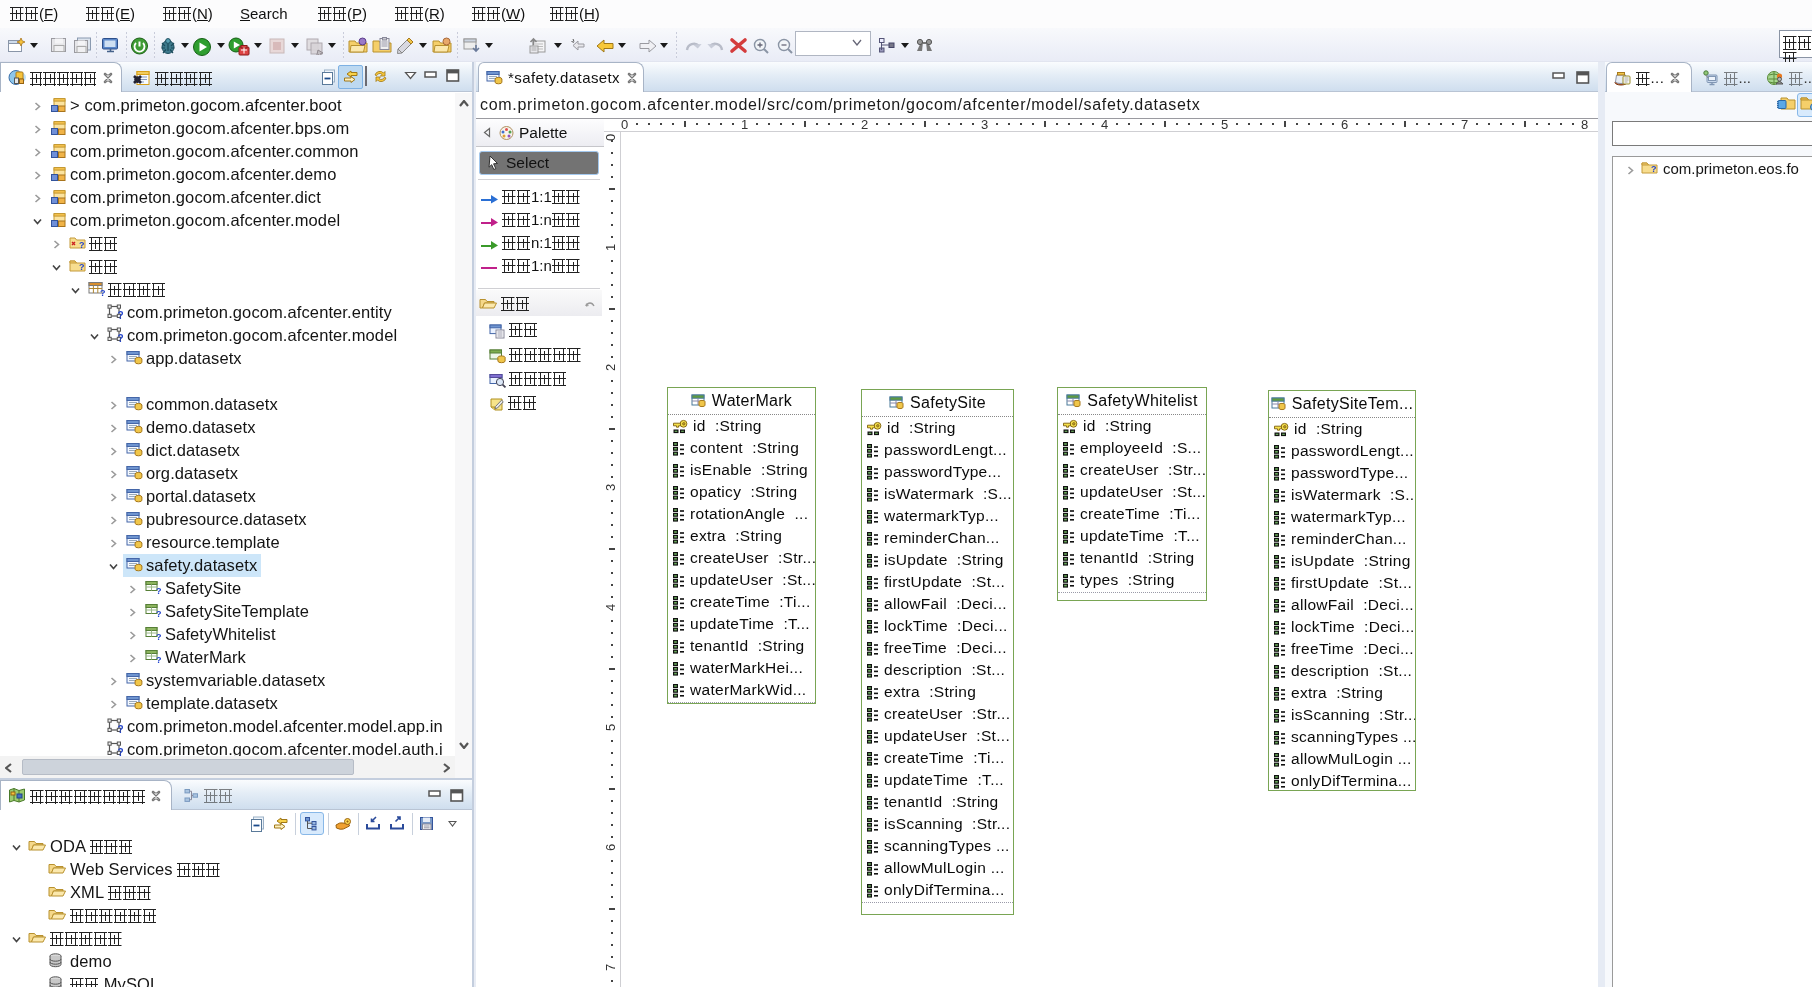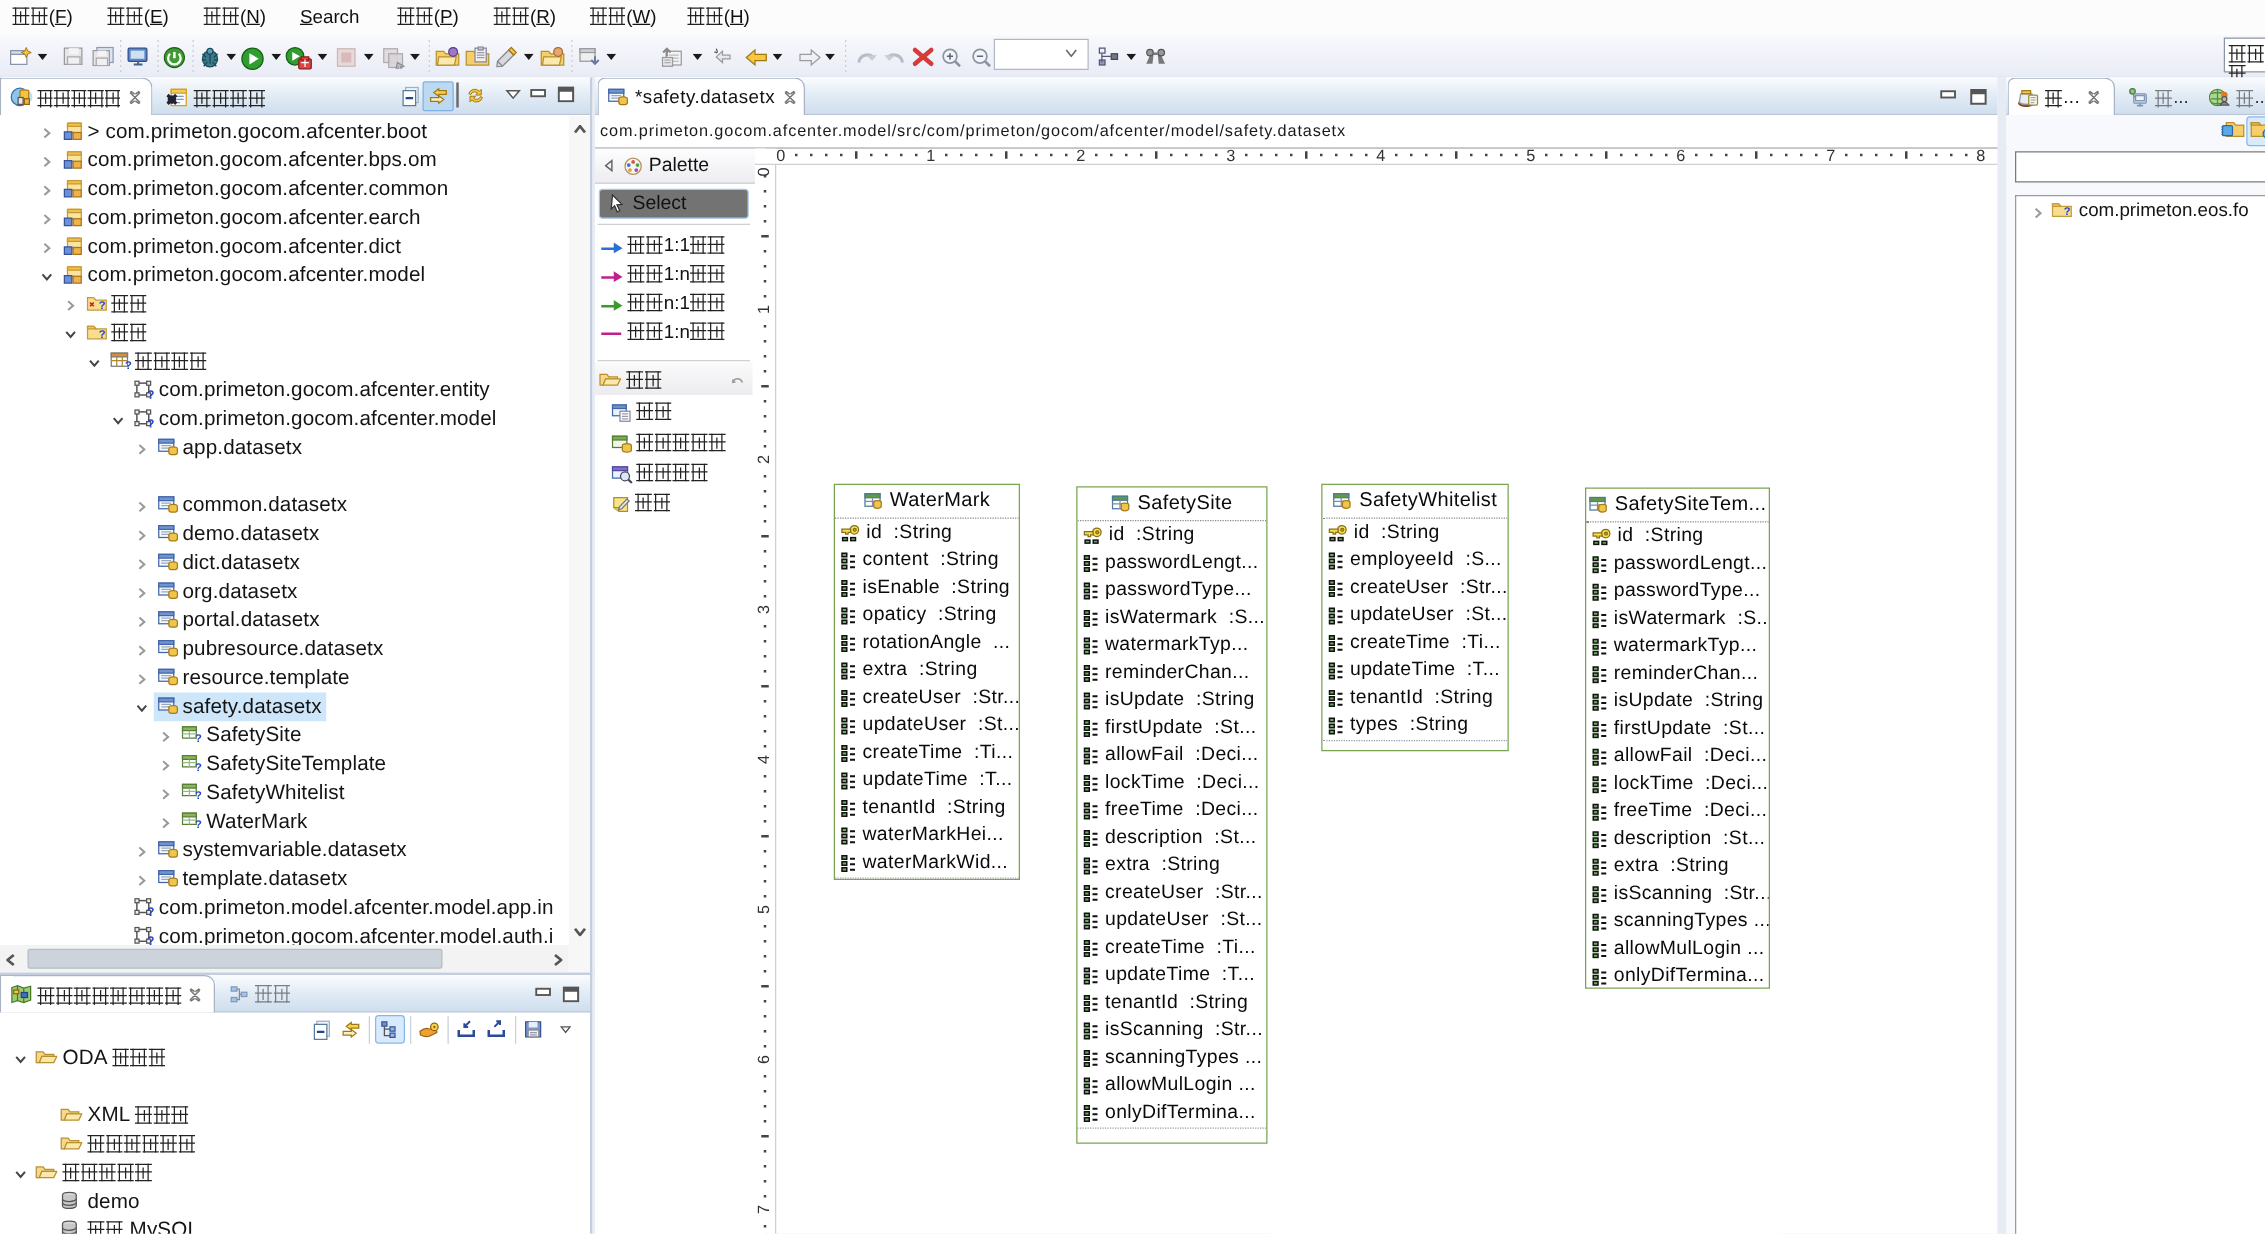--- a/index.html
+++ b/index.html
@@ -425,21 +425,21 @@
           </svg>
         </span>
         <span class="ab" style="left:50px;top:3px">
           <svg style="" width="17" height="16" viewBox="0 0 17 16">
             <rect x="4" y="1.5" width="11" height="8" rx="1" fill="#fbe3a0" stroke="#c59a33"></rect>
             <rect x="4" y="1.5" width="11" height="2.6" fill="#f3c04c" stroke="#c59a33"></rect>
             <rect x="1.5" y="8.5" width="6" height="6" fill="#6f8fd8" stroke="#33549c"></rect>
             <rect x="8.5" y="9" width="6.5" height="5.5" fill="#f0b347" stroke="#a8741c"></rect>
           </svg>
         </span>
-        <span class="ab" style="left:70px;top:0;line-height:23px">com.primeton.gocom.afcenter.earch</span>
+        <span class="ab" style="left:70px;top:0;line-height:23px">com.primeton.gocom.afcenter.demo</span>
       </div>
 <div class="row" style="left:0;top:93px;width:455px">
         <span class="ab blk" style="left:33px;top:8px">
           <svg style="" width="9" height="9" viewBox="0 0 9 9">
             <path d="M2.5 1 L6.5 4.5 L2.5 8" fill="none" stroke="#9a9a9a" stroke-width="1.6"></path>
           </svg>
         </span>
         <span class="ab" style="left:50px;top:3px">
           <svg style="" width="17" height="16" viewBox="0 0 17 16">
             <rect x="4" y="1.5" width="11" height="8" rx="1" fill="#fbe3a0" stroke="#c59a33"></rect>
@@ -971,20 +971,29 @@
           </svg>
         </span>
         <span class="ab" style="left:28px;top:3px">
           <svg style="" width="18" height="14" viewBox="0 0 18 14">
             <path d="M1 3.5 h5.5 l1.5 2 H15 v1.5 H5.5 L3.5 12 H1 z" fill="#f5d88a" stroke="#b8912e"></path>
             <path d="M5.5 7 H17.5 L15 12 H3.5 z" fill="#fbe8ad" stroke="#b8912e"></path>
           </svg>
         </span>
         <span class="ab" style="left:50px;top:0;line-height:23px">ODA <span class="cj"></span><span class="cj"></span><span class="cj"></span></span>
       </div>
+<div class="row" style="left:0;top:21px;width:472px">
+        <span class="ab" style="left:48px;top:3px">
+          <svg style="" width="18" height="14" viewBox="0 0 18 14">
+            <path d="M1 3.5 h5.5 l1.5 2 H15 v1.5 H5.5 L3.5 12 H1 z" fill="#f5d88a" stroke="#b8912e"></path>
+            <path d="M5.5 7 H17.5 L15 12 H3.5 z" fill="#fbe8ad" stroke="#b8912e"></path>
+          </svg>
+        </span>
+        <span class="ab" style="left:70px;top:0;line-height:23px">Web Services <span class="cj"></span><span class="cj"></span><span class="cj"></span></span>
+      </div>
 <div class="row" style="left:0;top:44px;width:472px">
         <span class="ab" style="left:48px;top:3px">
           <svg style="" width="18" height="14" viewBox="0 0 18 14">
             <path d="M1 3.5 h5.5 l1.5 2 H15 v1.5 H5.5 L3.5 12 H1 z" fill="#f5d88a" stroke="#b8912e"></path>
             <path d="M5.5 7 H17.5 L15 12 H3.5 z" fill="#fbe8ad" stroke="#b8912e"></path>
           </svg>
         </span>
         <span class="ab" style="left:70px;top:0;line-height:23px">XML <span class="cj"></span><span class="cj"></span><span class="cj"></span></span>
       </div>
 <div class="row" style="left:0;top:67px;width:472px">
@@ -1052,21 +1061,21 @@
       <svg style="" width="14" height="12" viewBox="0 0 14 12">
         <rect x="1" y="2" width="11" height="5" fill="#fff" stroke="#555" stroke-width="1.5"></rect>
       </svg>
     </span>
 <span class="ab" style="left:1100px;top:9px">
       <svg style="" width="14" height="13" viewBox="0 0 14 13">
         <rect x="1" y="1" width="11.5" height="11" fill="#fff" stroke="#555" stroke-width="1.6"></rect>
         <rect x="1" y="1" width="11.5" height="3.4" fill="#555"></rect>
       </svg>
     </span>
-<div class="ab" style="left:0;top:30px;width:1242px;height:27px;background:#fff;border-bottom:1px solid #9a9aa0;font-size:13px;letter-spacing:0.7px;color:#1a1a1a;line-height:26px;padding-left:4px">com.primeton.gocom.afcenter.model/src/com/primeton/gocom/afcenter/model/safety.datasetx</div>
+<div class="ab" style="left:0;top:30px;width:1242px;height:27px;background:#fff;border-bottom:1px solid #9a9aa0;font-size:16px;letter-spacing:0.7px;color:#1a1a1a;line-height:26px;padding-left:4px">com.primeton.gocom.afcenter.model/src/com/primeton/gocom/afcenter/model/safety.datasetx</div>
 <div class="ab" style="left:0;top:57px;width:137px;height:868px;background:#fff;border-right:1px solid #b6b6ba">
 <div style="height:28px;background:linear-gradient(#fdfdfe,#ededf2);border-bottom:1px solid #c6c6ca;display:flex;align-items:center;font-size:15.5px;color:#111"><span style="margin:0 6px 0 6px">
           <svg style="" width="10" height="11" viewBox="0 0 10 11">
             <path d="M7.5 1.5 L2.5 5.5 L7.5 9.5 z" fill="none" stroke="#666" stroke-width="1.2"></path>
           </svg>
         </span><span class="ico">
           <svg style="" width="17" height="16" viewBox="0 0 17 16">
             <circle cx="8.5" cy="8" r="6.5" fill="#f8f4ec" stroke="#b09060"></circle>
             <circle cx="8.5" cy="4.5" r="1.5" fill="#e05050"></circle>
             <circle cx="5" cy="7" r="1.5" fill="#4070d0"></circle>

